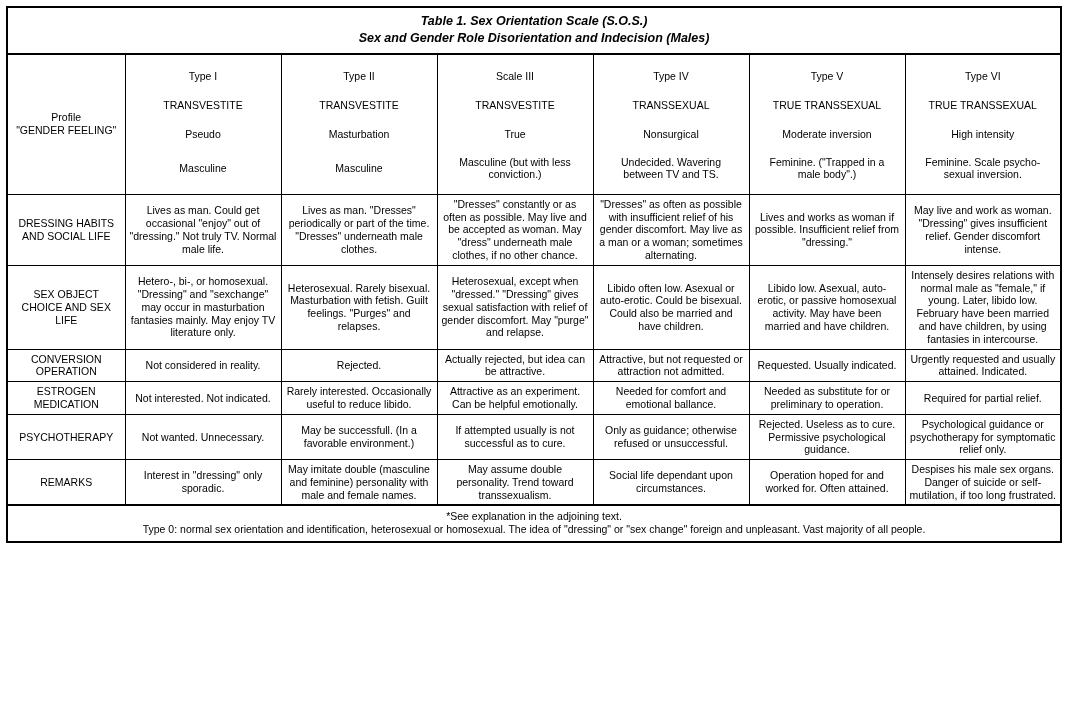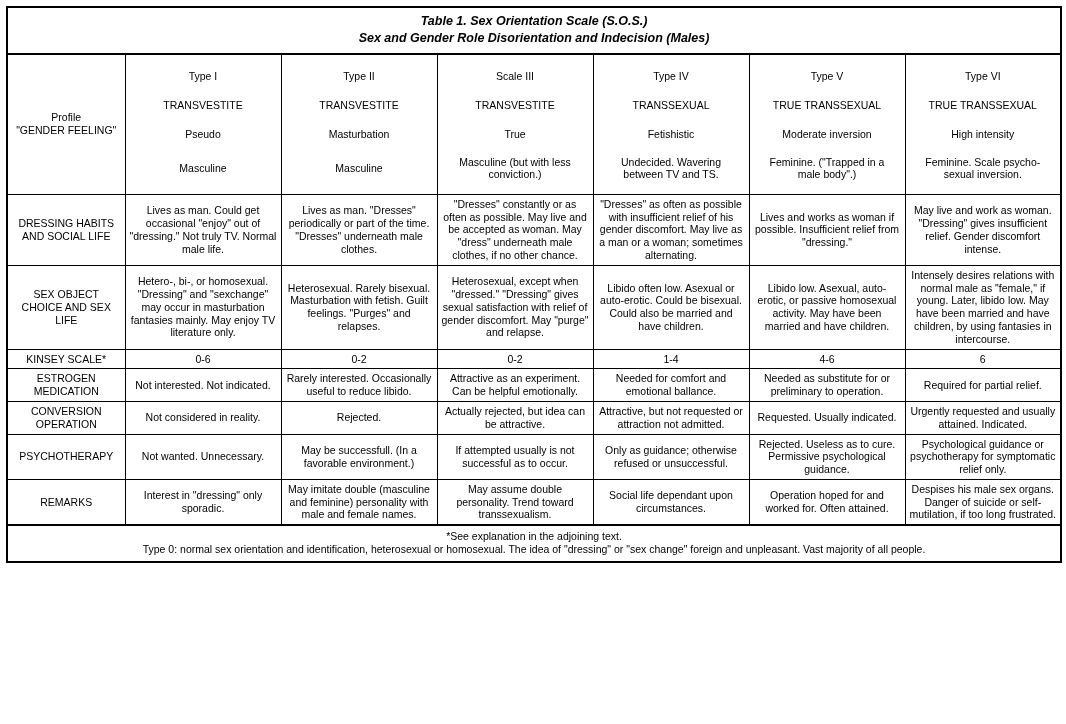--- a/index.html
+++ b/index.html
@@ -135,21 +135,21 @@
           <div class="pline">Scale III</div>
           <div class="pline">TRANSVESTITE</div>
           <div class="pline">True</div>
           <div class="pline tall">Masculine
 (but with less conviction.)</div>
         </td>
 
         <td class="profile-col">
           <div class="pline">Type IV</div>
           <div class="pline">TRANSSEXUAL</div>
-          <div class="pline">Fetishistic</div>
+          <div class="pline">Nonsurgical</div>
           <div class="pline tall">Undecided. Wavering between TV and TS.</div>
         </td>
 
         <td class="profile-col">
           <div class="pline">Type V</div>
           <div class="pline">TRUE TRANSSEXUAL</div>
           <div class="pline">Moderate inversion</div>
           <div class="pline tall">Feminine. ("Trapped in a male body".)</div>
         </td>
 
@@ -171,58 +171,49 @@
         <td>May live and work as woman. "Dressing" gives insufficient relief. Gender discomfort intense.</td>
       </tr>
 
       <tr class="body-row">
         <td class="rowlabel">SEX OBJECT CHOICE AND SEX LIFE</td>
         <td>Hetero-, bi-, or homosexual. "Dressing" and "sexchange" may occur in masturbation fantasies mainly. May enjoy TV literature only.</td>
         <td>Heterosexual. Rarely bisexual. Masturbation with fetish. Guilt feelings. "Purges" and relapses.</td>
         <td>Heterosexual, except when "dressed." "Dressing" gives sexual satisfaction with relief of gender discomfort. May "purge" and relapse.</td>
         <td>Libido often low. Asexual or auto-erotic. Could be bisexual. Could also be married and have children.</td>
         <td>Libido low. Asexual, auto-erotic, or passive homosexual activity. May have been married and have children.</td>
-        <td>Intensely desires relations with normal male as "female," if young. Later, libido low. May have been married and have children, by using fantasies in intercourse.</td>
-      </tr>
-
-      <tr class="kinsey-row">
-        <td class="rowlabel">KINSEY SCALE*</td>
-        <td>0-6</td>
-        <td>0-2</td>
-        <td>0-2</td>
-        <td>1-4</td>
-        <td>4-6</td>
-        <td>6</td>
+        <td>Intensely desires relations with normal male as "female," if young. Later, libido low. February have been married and have children, by using fantasies in intercourse.</td>
+      </tr>
+
+
+      <tr class="body-row">
+        <td class="rowlabel">CONVERSION OPERATION</td>
+        <td>Not considered in reality.</td>
+        <td>Rejected.</td>
+        <td>Actually rejected, but idea can be attractive.</td>
+        <td>Attractive, but not requested or attraction not admitted.</td>
+        <td>Requested. Usually indicated.</td>
+        <td>Urgently requested and usually attained. Indicated.</td>
       </tr>
 
       <tr class="body-row">
         <td class="rowlabel">ESTROGEN MEDICATION</td>
         <td>Not interested. Not indicated.</td>
         <td>Rarely interested. Occasionally useful to reduce libido.</td>
         <td>Attractive as an experiment. Can be helpful emotionally.</td>
         <td>Needed for comfort and emotional ballance.</td>
         <td>Needed as substitute for or preliminary to operation.</td>
         <td>Required for partial relief.</td>
       </tr>
 
       <tr class="body-row">
-        <td class="rowlabel">CONVERSION OPERATION</td>
-        <td>Not considered in reality.</td>
-        <td>Rejected.</td>
-        <td>Actually rejected, but idea can be attractive.</td>
-        <td>Attractive, but not requested or attraction not admitted.</td>
-        <td>Requested. Usually indicated.</td>
-        <td>Urgently requested and usually attained. Indicated.</td>
-      </tr>
-
-      <tr class="body-row">
         <td class="rowlabel">PSYCHOTHERAPY</td>
         <td>Not wanted. Unnecessary.</td>
         <td>May be successfull. (In a favorable environment.)</td>
-        <td>If attempted usually is not successful as to occur.</td>
+        <td>If attempted usually is not successful as to cure.</td>
         <td>Only as guidance; otherwise refused or unsuccessful.</td>
         <td>Rejected. Useless as to cure. Permissive psychological guidance.</td>
         <td>Psychological guidance or psychotherapy for symptomatic relief only.</td>
       </tr>
 
       <tr class="body-row">
         <td class="rowlabel">REMARKS</td>
         <td>Interest in "dressing" only sporadic.</td>
         <td>May imitate double (masculine and feminine) personality with male and female names.</td>
         <td>May assume double personality. Trend toward transsexualism.</td>

